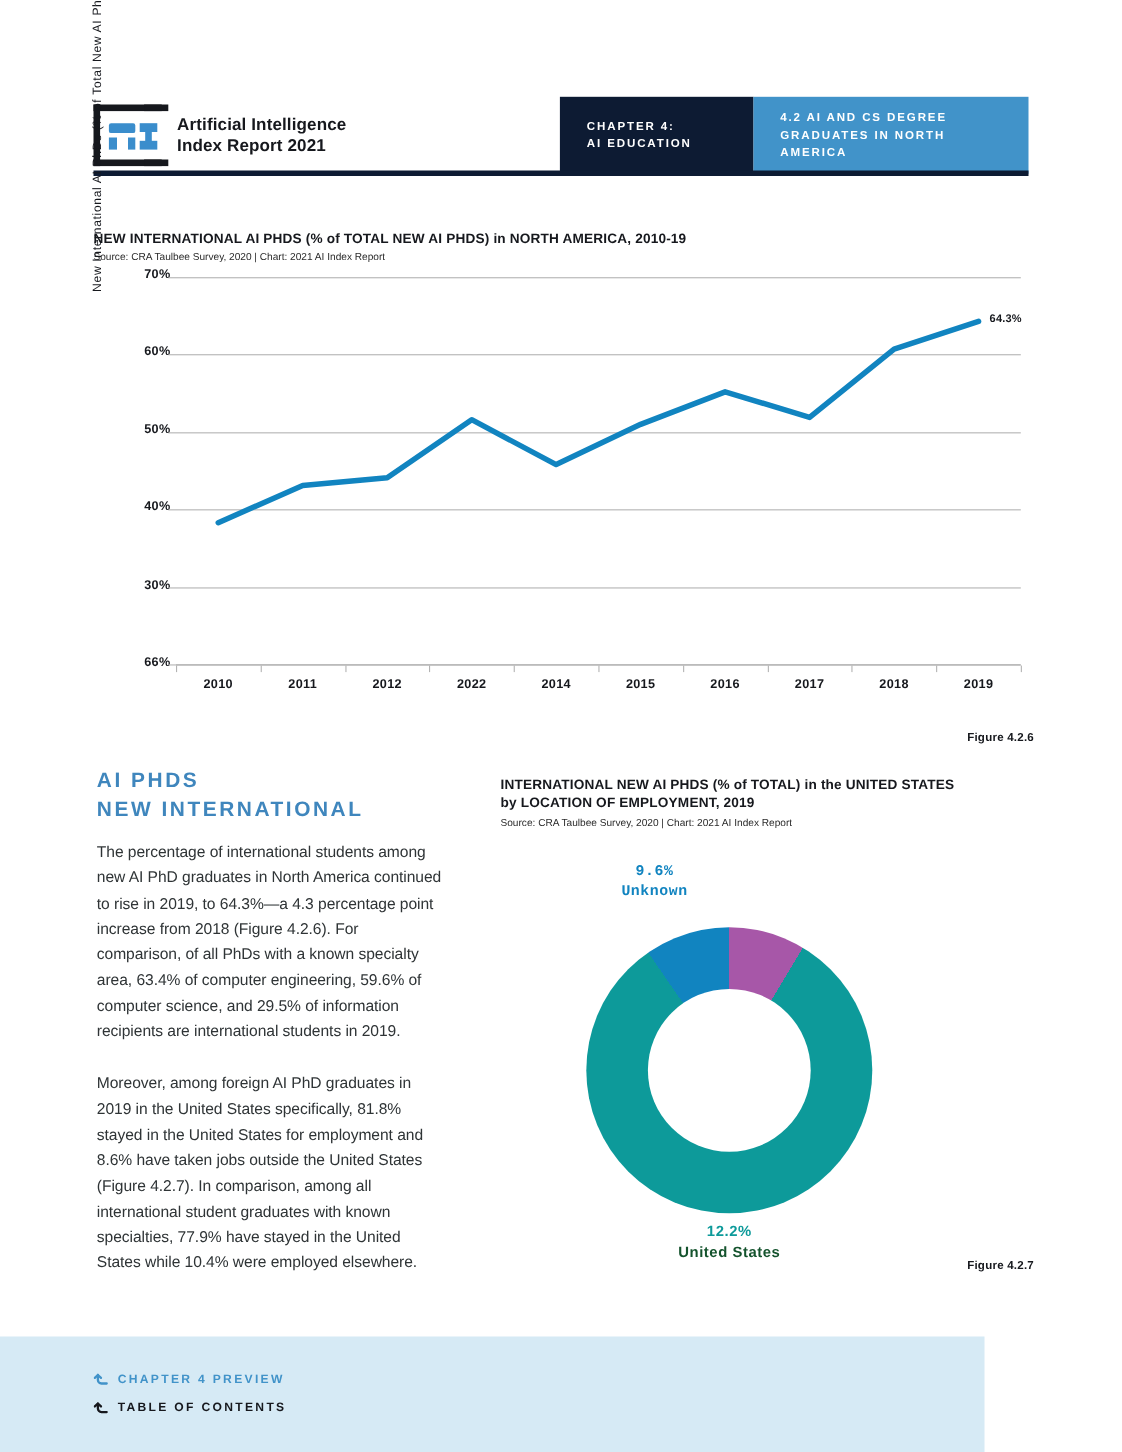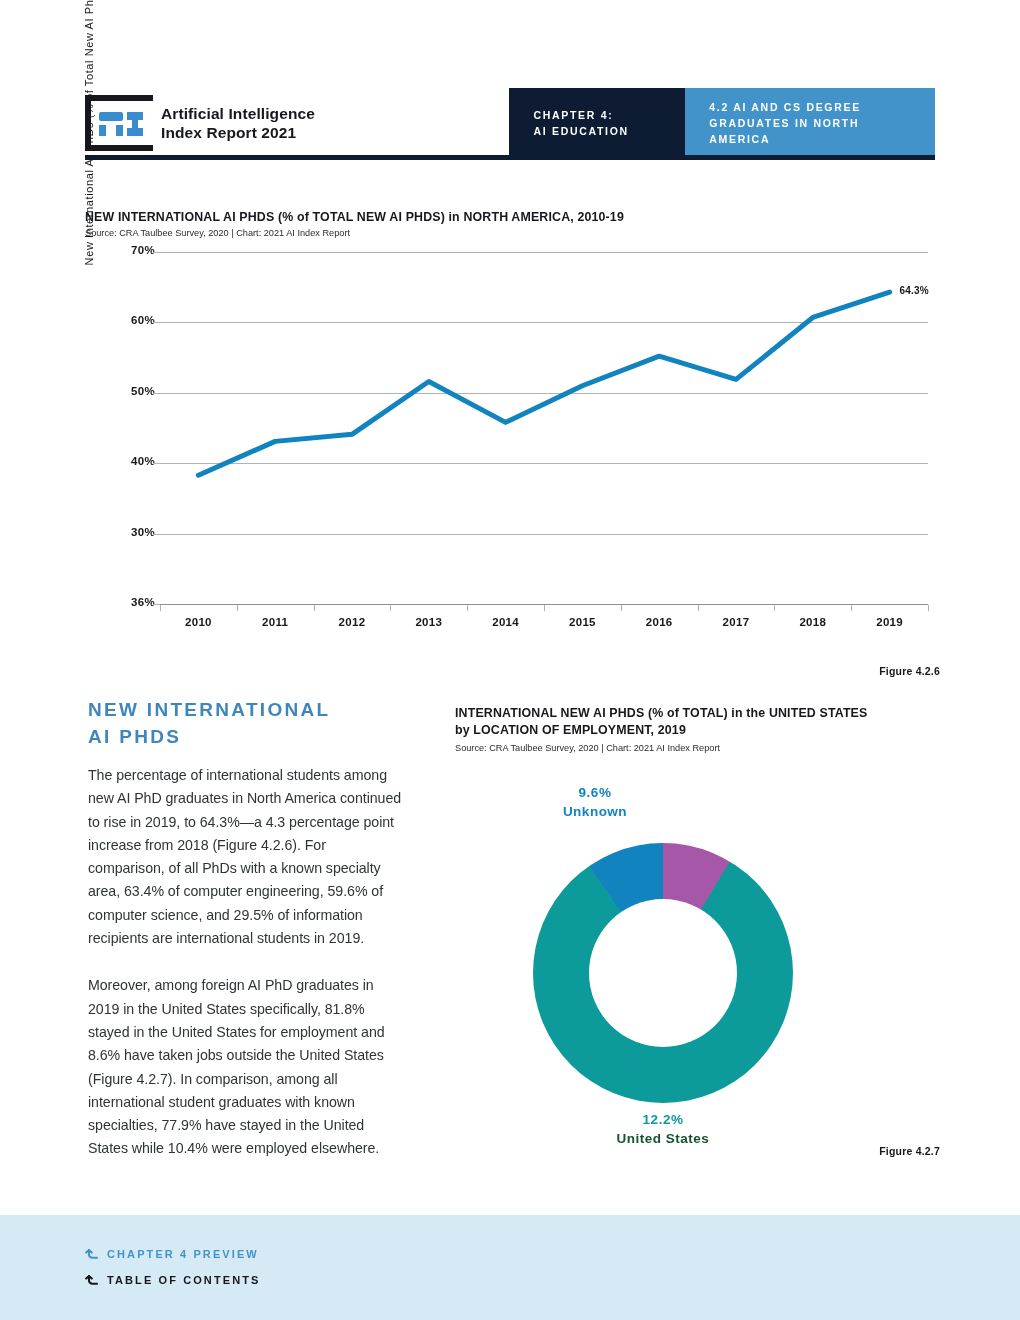--- a/index.html
+++ b/index.html
@@ -103,21 +103,21 @@
   }
   .donut-hole {
     position:absolute; left:134px; top:134px; width:148px; height:148px;
     background:#ffffff; border-radius:50%;
   }
   .slice-label { position:absolute; text-align:center; line-height:19px; }
   .slice-pct { font-size:13.5px; font-weight:bold; letter-spacing:.5px; }
   .slice-name { font-size:13.5px; font-weight:bold; letter-spacing:.5px; }
 
   
-  .footer { position:absolute; left:0; top:1215px; width:1020px; height:105px; background:#d6eaf5; }
+  .footer { position:absolute; left:0; top:1215px; width:895px; height:105px; background:#d6eaf5; }
   .foot-link { position:absolute; display:flex; align-items:center; }
   .foot-txt { font-size:11px; font-weight:bold; letter-spacing:2.1px; }
   .arrow-icon { width:14px; height:14px; margin-right:8px; display:inline-block; }
 </style>
 </head>
 <body>
 
 <div class="page">
 
   <div class="header">
@@ -164,21 +164,21 @@
       <div class="ylabel" id="y-axis-label">New International AI PhDs (% of Total New AI PhDs)</div>
       <div id="c1-grid">
           <div class="axisline" style="top: 356px;"></div>
           <div class="gridline" style="top: 285.6px;"></div>
           <div class="gridline" style="top: 215.2px;"></div>
           <div class="gridline" style="top: 144.8px;"></div>
           <div class="gridline" style="top: 74.4px;"></div>
           <div class="gridline" style="top: 4px;"></div>
         </div>
       <div id="c1-yticks">
-          <div class="ytick" style="top: 348px;">36%</div>
+          <div class="ytick" style="top: 348px;">66%</div>
           <div style="position: absolute; left: 68px; width: 7px; height: 1px; background: rgb(179, 179, 179); top: 356px;"></div>
           <div class="ytick" style="top: 277.6px;">30%</div>
           <div style="position: absolute; left: 68px; width: 7px; height: 1px; background: rgb(179, 179, 179); top: 285.6px;"></div>
           <div class="ytick" style="top: 207.2px;">40%</div>
           <div style="position: absolute; left: 68px; width: 7px; height: 1px; background: rgb(179, 179, 179); top: 215.2px;"></div>
           <div class="ytick" style="top: 136.8px;">50%</div>
           <div style="position: absolute; left: 68px; width: 7px; height: 1px; background: rgb(179, 179, 179); top: 144.8px;"></div>
           <div class="ytick" style="top: 66.4px;">60%</div>
           <div style="position: absolute; left: 68px; width: 7px; height: 1px; background: rgb(179, 179, 179); top: 74.4px;"></div>
           <div class="ytick" style="top: -4px;">70%</div>
@@ -187,21 +187,21 @@
       <svg id="c1-svg" width="855" height="400" style="position:absolute;left:0;top:0;overflow:visible">
           <polyline points="113.4,227.16800000000003 190.2,193.376 267,186.33599999999998 343.8,133.536 420.59999999999997,174.36800000000002 497.4,137.76 574.2,108.19199999999998 651,131.424 727.8,69.47199999999998 804.6,44.12800000000004" fill="none" stroke="#1184c0" stroke-width="5" stroke-linejoin="round" stroke-linecap="round"></polyline>
         </svg>
       <div id="c1-xticks">
           <div class="xtick" style="left: 78.4px; top: 368px;">2010</div>
           <div class="xtick-mark" style="left: 75px; top: 357px;"></div>
           <div class="xtick" style="left: 155.2px; top: 368px;">2011</div>
           <div class="xtick-mark" style="left: 151.8px; top: 357px;"></div>
           <div class="xtick" style="left: 232px; top: 368px;">2012</div>
           <div class="xtick-mark" style="left: 228.6px; top: 357px;"></div>
-          <div class="xtick" style="left: 308.8px; top: 368px;">2013</div>
+          <div class="xtick" style="left: 308.8px; top: 368px;">2022</div>
           <div class="xtick-mark" style="left: 305.4px; top: 357px;"></div>
           <div class="xtick" style="left: 385.6px; top: 368px;">2014</div>
           <div class="xtick-mark" style="left: 382.2px; top: 357px;"></div>
           <div class="xtick" style="left: 462.4px; top: 368px;">2015</div>
           <div class="xtick-mark" style="left: 459px; top: 357px;"></div>
           <div class="xtick" style="left: 539.2px; top: 368px;">2016</div>
           <div class="xtick-mark" style="left: 535.8px; top: 357px;"></div>
           <div class="xtick" style="left: 616px; top: 368px;">2017</div>
           <div class="xtick-mark" style="left: 612.6px; top: 357px;"></div>
           <div class="xtick" style="left: 692.8px; top: 368px;">2018</div>
@@ -211,39 +211,39 @@
           <div class="xtick-mark" style="left: 843px; top: 357px;"></div>
         </div>
       <div class="endlabel" id="c1-endlabel" style="left: 814.6px; top: 37.128px;">64.3%</div>
     </div>
 
     <div class="fignum" style="right:0; top:455px;">Figure 4.2.6</div>
   </div>
 
   <div class="leftcol">
     <div class="sec-head">
+      <div>AI PHDS</div>
       <div>NEW INTERNATIONAL</div>
-      <div>AI PHDS</div>
     </div>
     <div class="body-p">The percentage of international students among new AI PhD graduates in North America continued to rise in 2019, to 64.3%—a 4.3 percentage point increase from 2018 (Figure 4.2.6). For comparison, of all PhDs with a known specialty area, 63.4% of computer engineering, 59.6% of computer science, and 29.5% of information recipients are international students in 2019.</div>
     <div class="body-p" style="margin-top:24px">Moreover, among foreign AI PhD graduates in 2019 in the United States specifically, 81.8% stayed in the United States for employment and 8.6% have taken jobs outside the United States (Figure 4.2.7). In comparison, among all international student graduates with known specialties, 77.9% have stayed in the United States while 10.4% were employed elsewhere.</div>
   </div>
 
   <div class="fig2">
     <div class="fig2-title">
       <div>INTERNATIONAL NEW AI PHDS (% of TOTAL) in the UNITED STATES</div>
       <div>by LOCATION OF EMPLOYMENT, 2019</div>
     </div>
     <div class="fig2-source">Source: CRA Taulbee Survey, 2020 | Chart: 2021 AI Index Report</div>
 
     <div class="donut-area">
       <div class="donut" id="donut" style="background: conic-gradient(rgb(167, 87, 168) 0deg, rgb(167, 87, 168) 30.96deg, rgb(13, 154, 154) 30.96deg, rgb(13, 154, 154) 325.44deg, rgb(17, 132, 192) 325.44deg, rgb(17, 132, 192) 360deg);"></div>
       <div class="donut-hole"></div>
 
-      <div class="slice-label" id="lbl-unknown" style="left:45px; top:18px; width:190px;">
+      <div class="slice-label" id="lbl-unknown" style="left:45px; top:18px; width:190px;font-family:Liberation Mono, monospace;">
         <div class="slice-pct" style="color: rgb(17, 132, 192);">9.6%</div>
         <div class="slice-name" style="color: rgb(17, 132, 192);">Unknown</div>
       </div>
 
 
       <div class="slice-label" id="lbl-us" style="left:113px; top:345px; width:190px;">
         <div class="slice-pct" style="color: rgb(13, 154, 154);">12.2%</div>
         <div class="slice-name" style="color: #14532d;">United States</div>
       </div>
 

